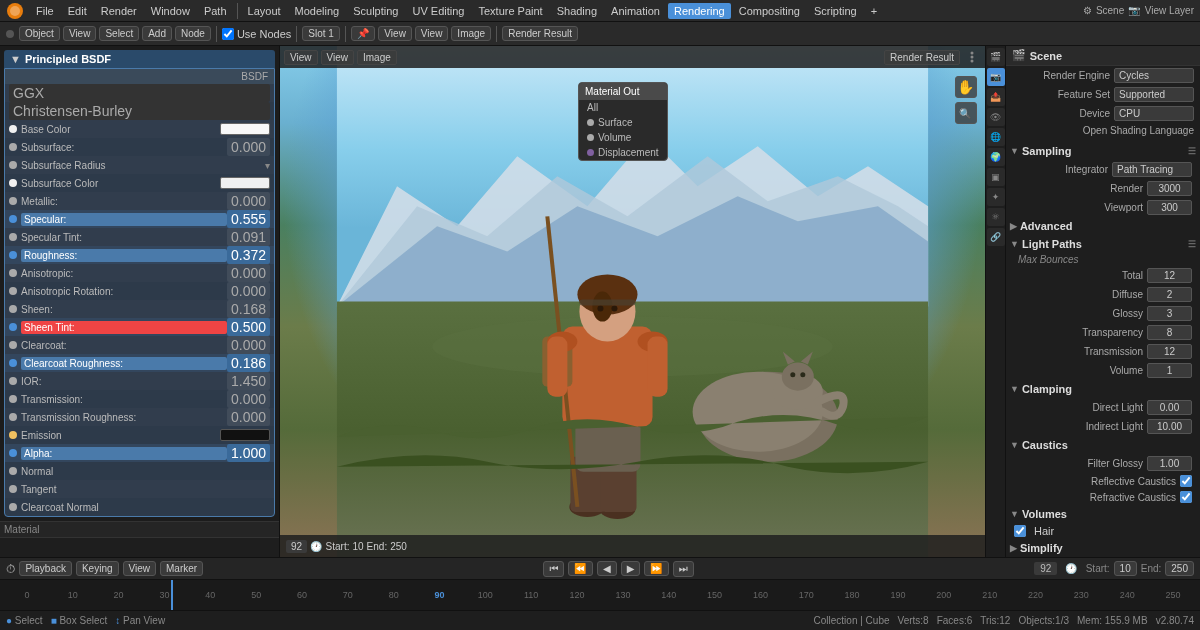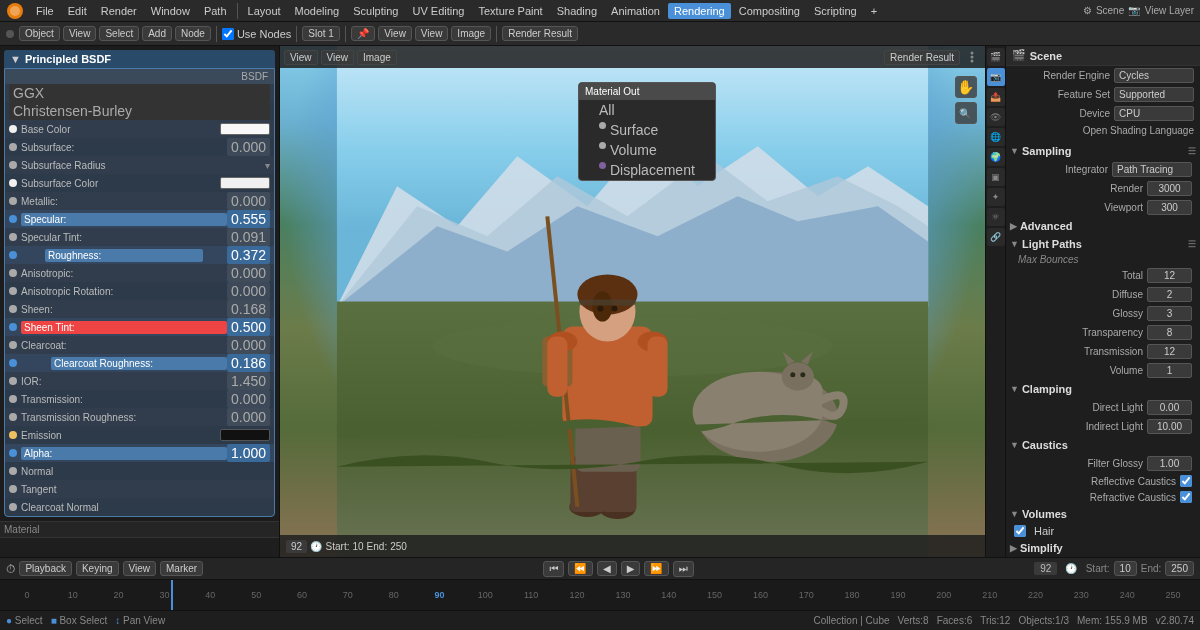--- a/index.html
+++ b/index.html
@@ -171,24 +171,25 @@
       z-index: 10;
     }
     .mat-out-header {
       background: #4a4a4a;
       padding: 3px 6px;
       font-size: 10px;
       color: #fff;
       border-radius: 3px 3px 0 0;
     }
     .mat-out-item {
-      padding: 2px 20px;
-      font-size: 14px;
+      padding: 2px 8px;
+      font-size: 10px;
       color: #bbb;
       display: flex;
+      align-items: center;
       gap: 4px;
     }
     .mat-dot {
       width: 7px;
       height: 7px;
       border-radius: 50%;
     }
 
     
     .viewport {
@@ -540,21 +541,21 @@
             <div class="bsdf-dot" style="background:#4a90d9;"></div>
             <span class="bsdf-label" style="background:#4a7aaa;color:#fff;padding:1px 3px;border-radius:2px;">Specular:</span>
             <div class="bsdf-value" style="background:#3a6a9a;color:#fff;">0.555</div>
           </div>
           <div class="bsdf-row">
             <div class="bsdf-dot" style="background:#aaa;"></div>
             <span class="bsdf-label">Specular Tint:</span>
             <div class="bsdf-value">0.091</div>
           </div>
 
-          <div class="bsdf-row" style="background:rgba(74,122,170,0.2);gap:24px;">
+          <div class="bsdf-row" style="background:rgba(74,122,170,0.2);">
             <div class="bsdf-dot" style="background:#4a90d9;"></div>
             <span class="bsdf-label" style="background:#4a7aaa;color:#fff;padding:1px 3px;border-radius:2px;">Roughness:</span>
             <div class="bsdf-value" style="background:#3a6a9a;color:#fff;">0.372</div>
           </div>
           <div class="bsdf-row">
             <div class="bsdf-dot" style="background:#aaa;"></div>
             <span class="bsdf-label">Anisotropic:</span>
             <div class="bsdf-value">0.000</div>
           </div>
           <div class="bsdf-row">
@@ -574,21 +575,21 @@
             <div class="bsdf-value" style="background:#3a6a9a;color:#fff;">0.500</div>
           </div>
           <div class="bsdf-row">
             <div class="bsdf-dot" style="background:#aaa;"></div>
             <span class="bsdf-label">Clearcoat:</span>
             <div class="bsdf-value">0.000</div>
           </div>
 
           <div class="bsdf-row" style="background:rgba(74,122,170,0.2);">
             <div class="bsdf-dot" style="background:#4a90d9;"></div>
-            <span class="bsdf-label" style="background:#4a7aaa;color:#fff;padding:1px 3px;border-radius:2px;margin-left:30px;">Clearcoat Roughness:</span>
+            <span class="bsdf-label" style="background:#4a7aaa;color:#fff;padding:1px 3px;border-radius:2px;">Clearcoat Roughness:</span>
             <div class="bsdf-value" style="background:#3a6a9a;color:#fff;">0.186</div>
           </div>
           <div class="bsdf-row">
             <div class="bsdf-dot" style="background:#aaa;"></div>
             <span class="bsdf-label">IOR:</span>
             <div class="bsdf-value">1.450</div>
           </div>
           <div class="bsdf-row">
             <div class="bsdf-dot" style="background:#aaa;"></div>
             <span class="bsdf-label">Transmission:</span>

